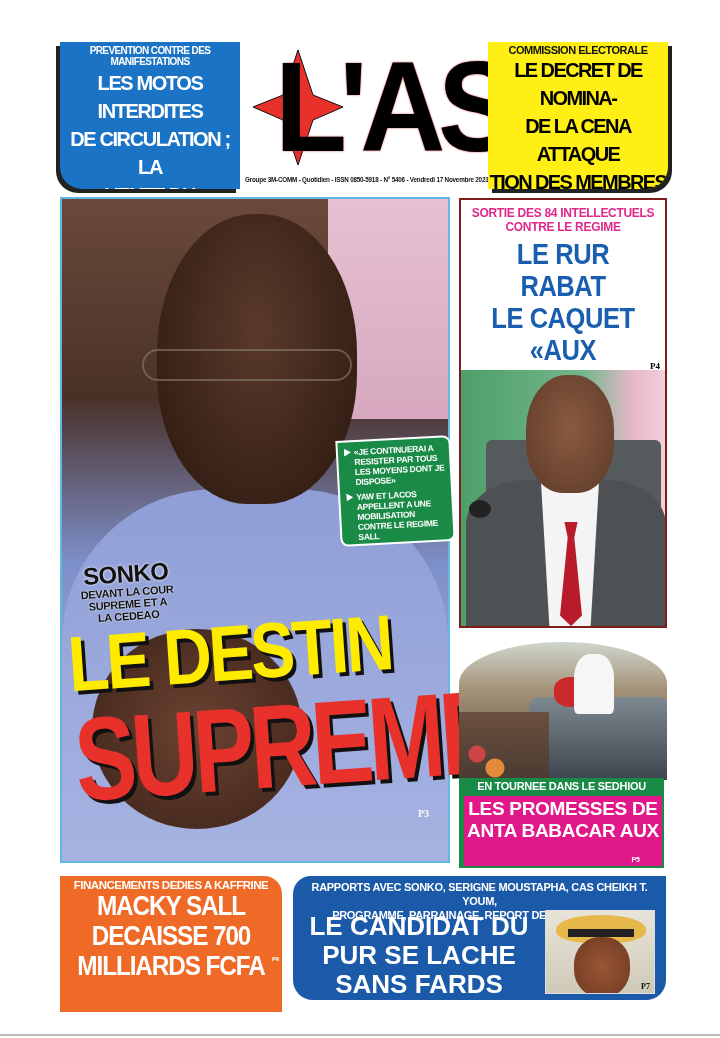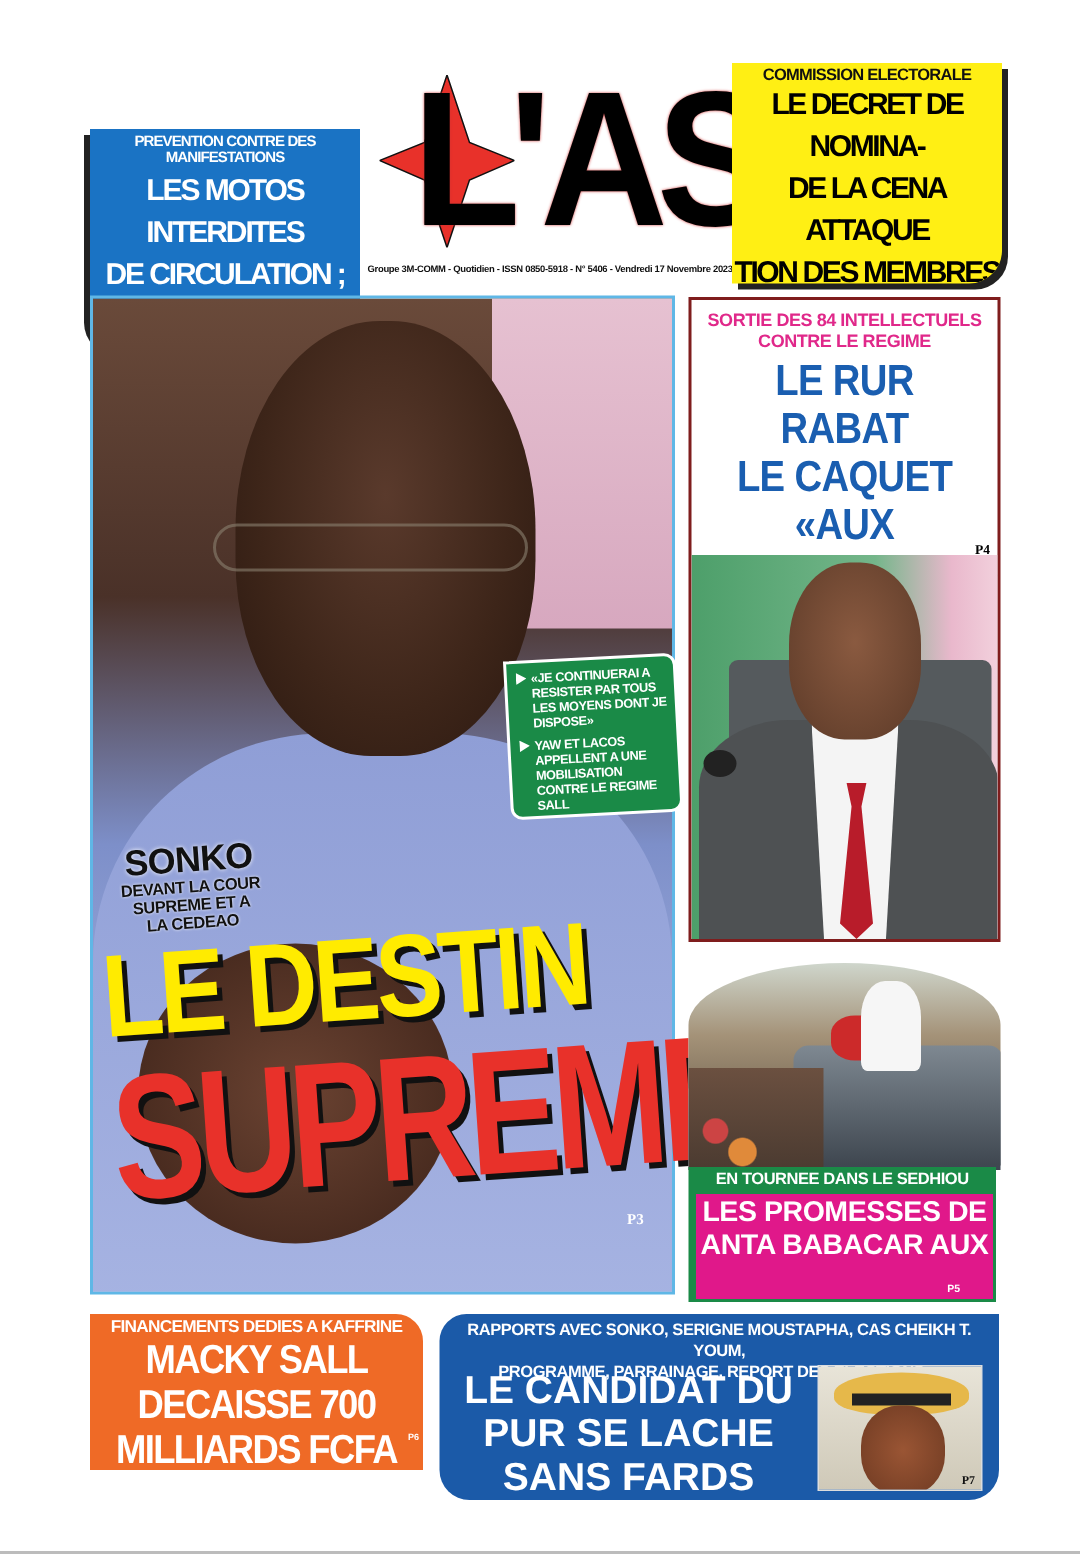--- a/index.html
+++ b/index.html
@@ -1,21 +1,21 @@
 <!DOCTYPE html>
 <html><head>
 <meta charset="utf-8">
 <style>
   * { box-sizing: border-box; margin: 0; padding: 0; }
   html, body { width: 720px; height: 1038px; background: #ffffff; overflow: hidden; }
   body { position: relative; font-family: "Liberation Sans", sans-serif; }
   .cond { font-family: "Liberation Sans", sans-serif; font-weight: bold; transform-origin: center; display: block; text-align: center; }
 
   
-  #top-left { position: absolute; left: 60px; top: 42px; width: 180px; height: 147px; background: #1a73c4; border-radius: 0 0 0 22px; box-shadow: -4px 4px 0 #222; overflow: hidden; margin-top: 44px; }
+  #top-left { position: absolute; left: 60px; top: 42px; width: 180px; height: 147px; background: #1a73c4; border-radius: 0 0 0 22px; box-shadow: -4px 4px 0 #222; overflow: hidden; }
   #top-left .kicker { color: #fff; font-size: 10px; letter-spacing: -0.6px; margin-top: 3px; }
   #top-left .head { color: #fff; font-size: 20px; line-height: 28px; letter-spacing: -1.4px; margin-top: 2px; }
 
   
   #logo { position: absolute; left: 245px; top: 40px; width: 240px; height: 150px; }
   #logo .diamond { position: absolute; left: 8px; top: 10px; width: 90px; height: 115px; }
   #logo .mark { position: absolute; left: 30px; top: 2px; font-family: "Liberation Sans", sans-serif; font-weight: bold; font-size: 128px; color: #000; letter-spacing: -8px; line-height: 130px; transform: scaleX(0.92); transform-origin: left; text-shadow: 0 0 2px #c33; }
   #logo .meta { position: absolute; left: 0; top: 136px; width: 240px; font-size: 6.3px; color: #111; font-weight: bold; white-space: nowrap; letter-spacing: -0.2px; }
 
   
@@ -64,21 +64,21 @@
   #sedhiou .photo .woman { position: absolute; left: 115px; top: 12px; width: 40px; height: 60px; background: #f6f6f6; border-radius: 40% 40% 10% 10%; }
   #sedhiou .photo .red { position: absolute; left: 95px; top: 35px; width: 40px; height: 30px; background: #cc2a2a; border-radius: 40%; }
   #sedhiou .photo .crowd { position: absolute; left: 0; top: 70px; width: 90px; height: 70px; background: radial-gradient(circle at 20% 60%, #c44 0 8px, transparent 9px), radial-gradient(circle at 40% 80%, #e08a3a 0 9px, transparent 10px), linear-gradient(180deg,#6b5040,#4a3a30); }
   #sedhiou .band { position: absolute; left: 0; top: 136px; width: 205px; height: 90px; background: #1a8a47; }
   #sedhiou .kicker { color: #fff; font-size: 11px; font-weight: bold; text-align: center; margin-top: 2px; letter-spacing: -0.3px; }
   #sedhiou .pinkbox { position: absolute; left: 5px; top: 18px; width: 198px; height: 70px; background: #e0188a; }
   #sedhiou .head { color: #fff; font-weight: bold; font-size: 19px; line-height: 22px; text-align: center; letter-spacing: -0.3px; margin-top: 2px; }
   #sedhiou .page { position: absolute; right: 22px; bottom: 3px; color: #fff; font-size: 7px; font-weight: bold; }
 
   
-  #kaffrine { position: absolute; left: 60px; top: 876px; width: 222px; height: 104px; background: #ef6a26; border-radius: 0 18px 0 0; }
+  #kaffrine { position: absolute; left: 60px; top: 876px; width: 222px; height: 136px; background: #ef6a26; border-radius: 0 18px 0 0; }
   #kaffrine .kicker { color: #fff; font-size: 11.5px; font-weight: bold; text-align: center; margin-top: 3px; letter-spacing: -0.5px; }
   #kaffrine .head { color: #fff; font-weight: bold; font-size: 27px; line-height: 30px; text-align: center; letter-spacing: -1.2px; transform: scaleX(0.9); transform-origin: center; }
   #kaffrine .page { position: absolute; left: 212px; top: 80px; color: #fff; font-size: 6px; font-weight: bold; }
 
   
   #candidat { position: absolute; left: 293px; top: 876px; width: 373px; height: 124px; background: #1b5aa8; border-radius: 18px 0 20px 20px; }
   #candidat .kicker { color: #fff; font-size: 11px; font-weight: bold; text-align: center; line-height: 14px; margin-top: 4px; letter-spacing: -0.3px; }
   #candidat .head { position: absolute; left: 6px; top: 36px; width: 240px; color: #fff; font-weight: bold; font-size: 26px; line-height: 29px; text-align: center; letter-spacing: 0px; }
   #candidat .photo { position: absolute; left: 252px; top: 34px; width: 110px; height: 84px; background: linear-gradient(180deg,#e8e4d8,#cfc9b8); border: 1px solid #ddd; overflow: hidden; }
   #candidat .photo .hat { position: absolute; left: 10px; top: 4px; width: 90px; height: 28px; background: #e6b84a; border-radius: 50% 50% 40% 40%; }

